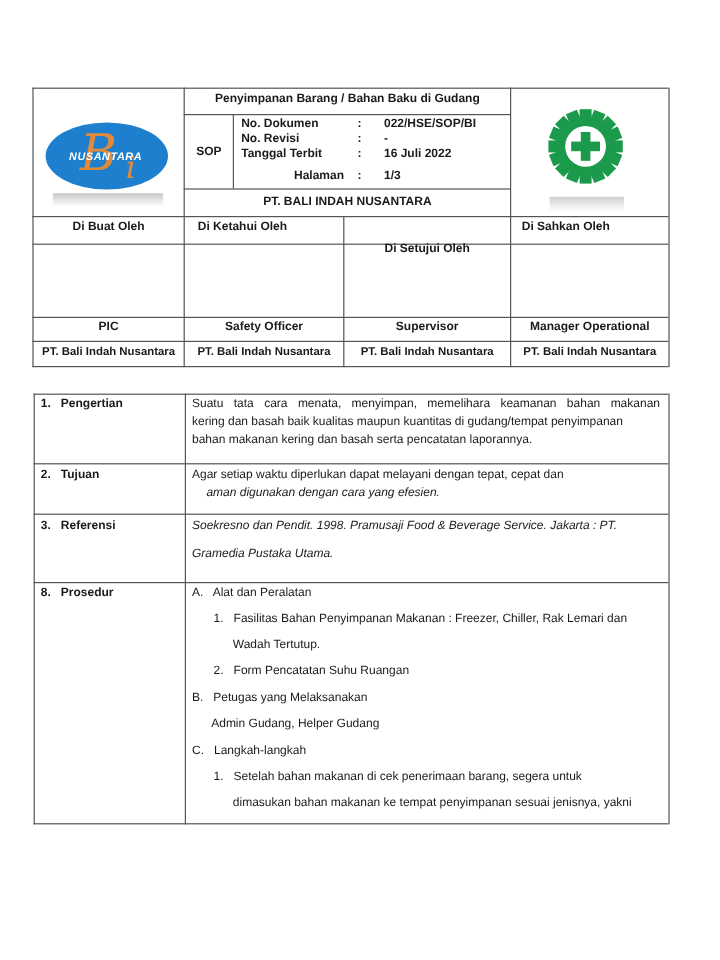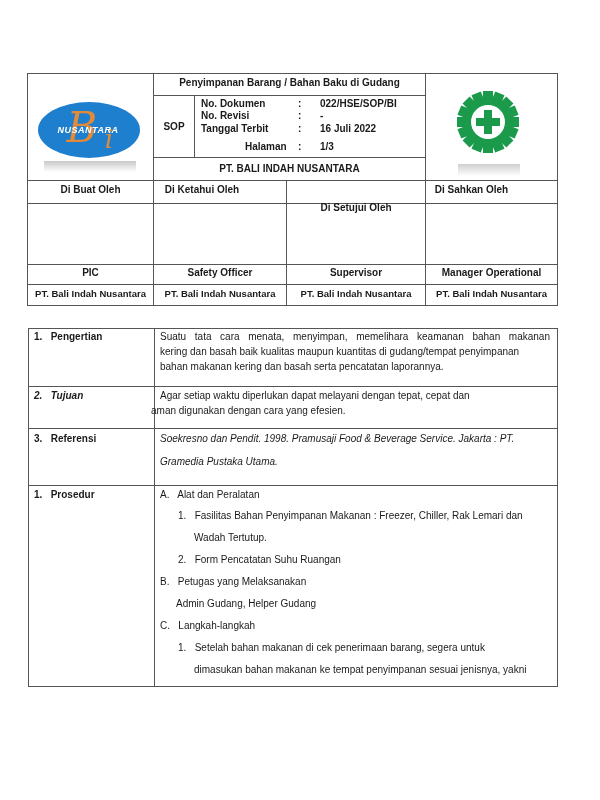--- a/index.html
+++ b/index.html
@@ -145,30 +145,30 @@
   <div class="line-h" style="left:28px; top:328px; width:529px;"></div>
   <div class="line-h" style="left:28px; top:386px; width:529px;"></div>
   <div class="line-h" style="left:28px; top:428px; width:529px;"></div>
   <div class="line-h" style="left:28px; top:485px; width:529px;"></div>
   <div class="line-h" style="left:28px; top:686px; width:529px;"></div>
   <div class="line-v" style="left:28px; top:328px; height:359px;"></div>
   <div class="line-v" style="left:154px; top:328px; height:359px;"></div>
   <div class="line-v" style="left:557px; top:328px; height:359px;"></div>
 
   <div class="body-t b" style="left:34px; top:331px; white-space:pre;">1.   Pengertian</div>
-  <div class="body-t b" style="left:34px; top:390px; white-space:pre;font-style:italic;">2.   Tujuan</div>
+  <div class="body-t b" style="left:34px; top:390px; white-space:pre;">2.   Tujuan</div>
   <div class="body-t b" style="left:34px; top:433px; white-space:pre;">3.   Referensi</div>
-  <div class="body-t b" style="left:34px; top:489px; white-space:pre;">1.   Prosedur</div>
+  <div class="body-t b" style="left:34px; top:489px; white-space:pre;">8.   Prosedur</div>
 
   <div class="body-t" style="left:160px; top:331px; width:390px; text-align:justify; text-align-last:justify;">Suatu tata cara menata, menyimpan, memelihara keamanan bahan makanan</div>
   <div class="body-t" style="left:160px; top:346px;">kering dan basah baik kualitas maupun kuantitas di  gudang/tempat penyimpanan</div>
   <div class="body-t" style="left:160px; top:361px;">bahan makanan kering dan basah serta  pencatatan laporannya.</div>
 
   <div class="body-t" style="left:160px; top:390px;text-align:right;">Agar setiap waktu diperlukan dapat melayani dengan tepat, cepat dan</div>
-  <div class="body-t" style="left:151px; top:405px;">aman digunakan dengan cara yang efesien.</div>
+  <div class="body-t" style="left:172px; top:405px;font-style:italic;">aman digunakan dengan cara yang efesien.</div>
 
   <div class="body-t it" style="left:160px; top:433px;">Soekresno dan Pendit. 1998. Pramusaji Food &amp; Beverage Service. Jakarta : PT.</div>
   <div class="body-t it" style="left:160px; top:456px;">Gramedia Pustaka Utama.</div>
 
   <div class="body-t" style="left:160px; top:489px; white-space:pre;">A.   Alat dan Peralatan</div>
   <div class="body-t" style="left:178px; top:510px; white-space:pre;">1.   Fasilitas Bahan Penyimpanan Makanan : Freezer, Chiller, Rak Lemari dan</div>
   <div class="body-t" style="left:194px; top:532px;">Wadah Tertutup.</div>
   <div class="body-t" style="left:178px; top:554px; white-space:pre;">2.   Form Pencatatan Suhu Ruangan</div>
   <div class="body-t" style="left:160px; top:576px; white-space:pre;">B.   Petugas yang Melaksanakan</div>
   <div class="body-t" style="left:176px; top:598px;">Admin Gudang, Helper Gudang</div>

